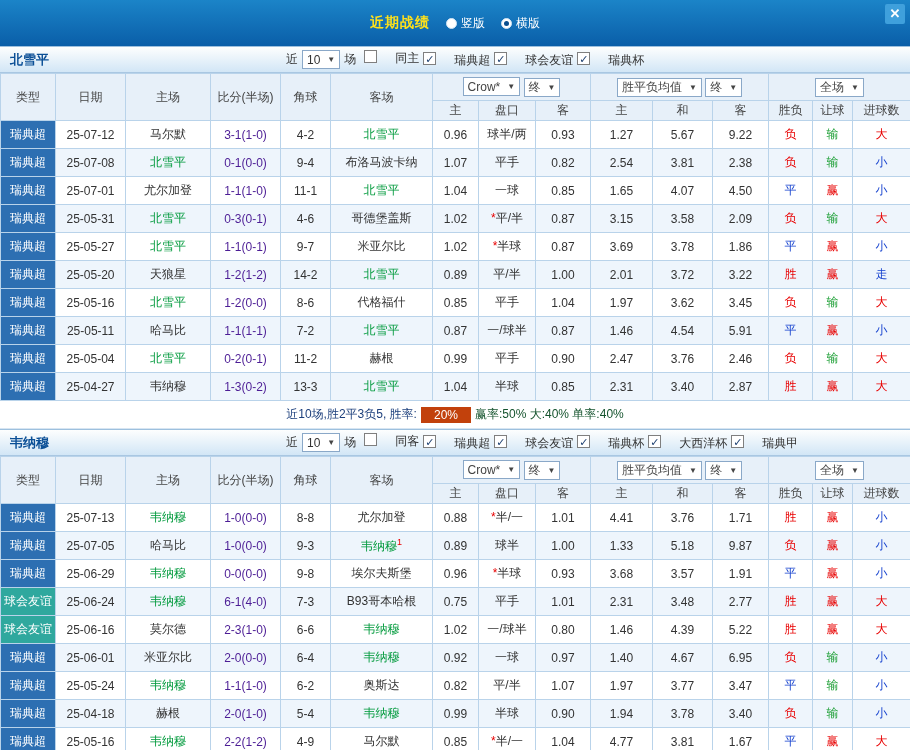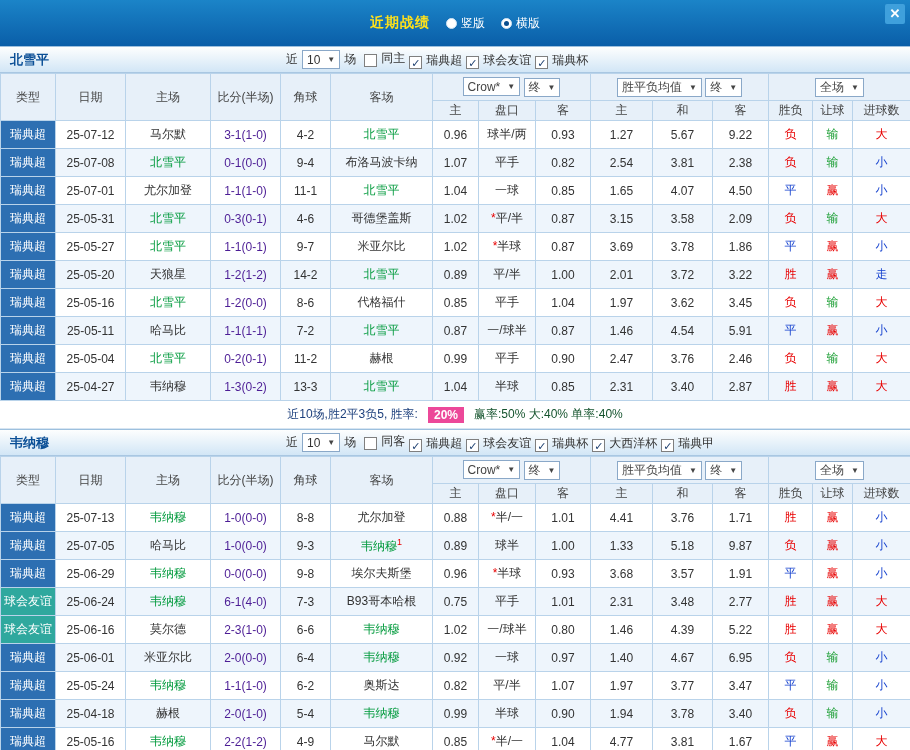--- a/index.html
+++ b/index.html
@@ -11,43 +11,43 @@
   .radio{display:inline-flex;align-items:center;gap:4px;margin-left:16px;cursor:pointer;font-size:12px}
   .rc{width:11px;height:11px;border-radius:50%;background:#fff;position:relative;display:inline-block;border:1px solid #cfe4f4}
   .rc.sel::after{content:"";position:absolute;left:2px;top:2px;width:5px;height:5px;border-radius:50%;background:#0a4f8f}
   .close{position:absolute;right:5px;top:4px;width:20px;height:20px;background:#3fa0dc;color:#fff;font-weight:bold;text-align:center;line-height:20px;cursor:pointer;border-radius:2px;font-size:13px}
   
   .team-bar{height:27px;background:linear-gradient(#fdfefe,#d2e6f6);border-top:1px solid #9dc0de;border-bottom:1px solid #a9c7e2;display:flex;align-items:center;position:relative;padding-left:10px}
   .team-name{color:#0b4f96;font-weight:bold;font-size:13px}
   .filters{position:absolute;left:286px;display:flex;align-items:center;gap:4px;color:#333}
   .mini-select{display:inline-flex;align-items:center;gap:7px;border:1px solid #8aa8c8;background:#fff;height:19px;padding:0 4px;cursor:pointer}
   .arr{font-size:8px;color:#444}
-  .check{display:inline-flex;align-items:flex-end;gap:4px;margin-left:4px;cursor:pointer}
+  .check{display:inline-flex;align-items:flex-start;gap:18px;margin-left:4px;cursor:pointer}
   .cbox{width:13px;height:13px;border:1px solid #7f7f7f;background:#fff;font-size:11px;line-height:12px;text-align:center;color:#1b3e6f;display:inline-block}
   
   table{width:910px;border-collapse:collapse;table-layout:fixed}
   td,th{border:1px solid #b9d3ea;text-align:center;overflow:hidden;white-space:nowrap;padding:0}
   thead th{background:#e7f0f9;color:#444;font-weight:normal}
   tr.h1 th{height:27px}
   tr.h2 th{height:20px}
   tbody td{height:28px}
   tbody tr:nth-child(even){background:#eef5fc}
   td.type{color:#fff}
   .type-blue{background:#2d6fb2}
   .type-teal{background:#2fa89e}
   .team.focus{color:#009a3c}
   .score{color:#4c1d95}
   .hcap .star{color:#e80000}
   .c-red{color:#e80000}
   .c-blue{color:#1743cf}
   .c-green{color:#1fa037}
   sup.red-sup{color:#e80000;font-size:9px}
   
-  .summary{height:28px;display:flex;align-items:center;justify-content:center;gap:10px;color:#1c3f7c;background:#fff;border-bottom:1px solid #d7e5f2}
-  .badge{background:#ec4899;color:#fff;padding:1px 6px;font-weight:bold}
+  .summary{height:28px;display:flex;align-items:center;justify-content:center;gap:4px;color:#1c3f7c;background:#fff;border-bottom:1px solid #d7e5f2}
+  .badge{background:#c2410c;color:#fff;padding:1px 13px;font-weight:normal}
   .summary .tail{color:#14532d}
 </style>
 </head>
 <body>
 
 <div class="titlebar">
   <span class="title">近期战绩</span>
   <label class="radio">
     <span class="rc"></span>
     <span>竖版</span>

